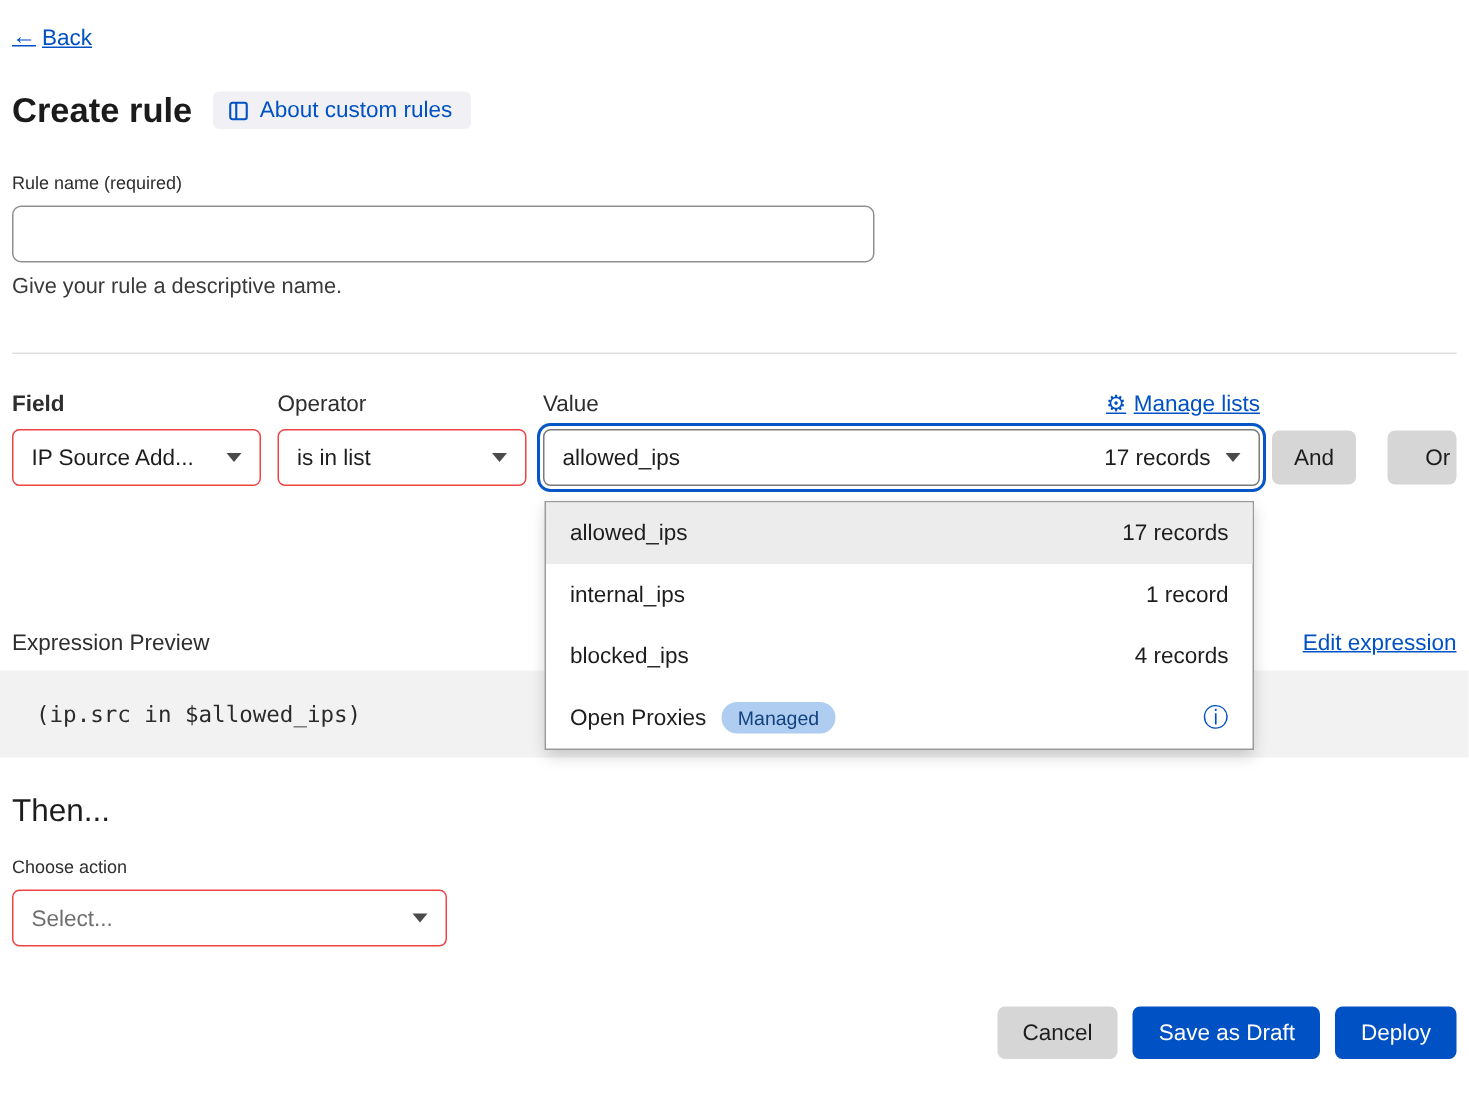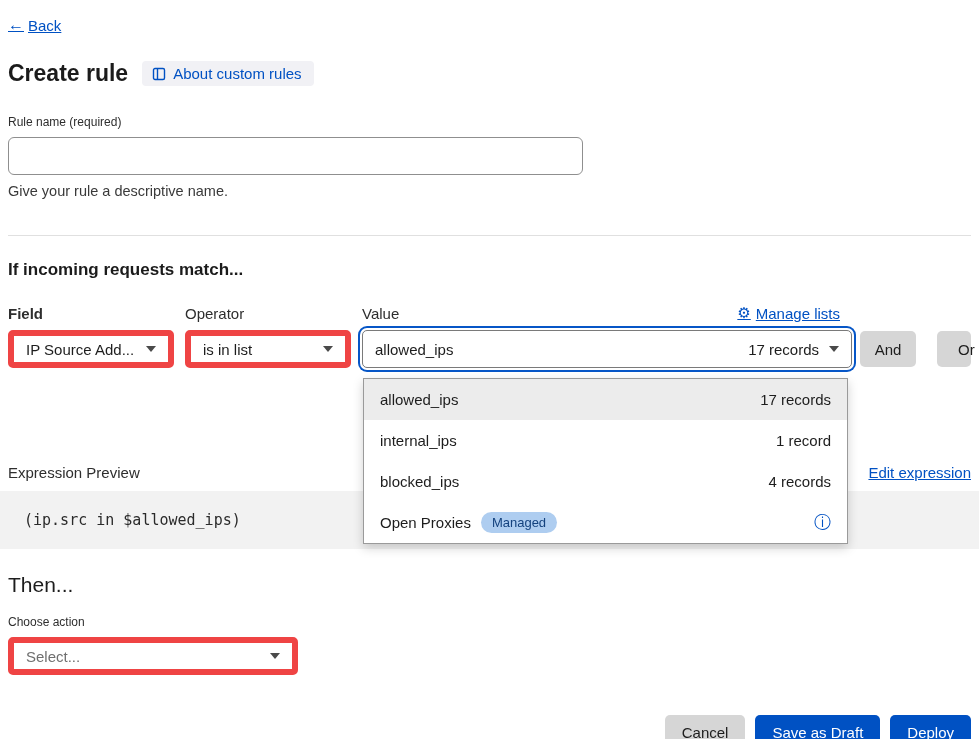--- a/index.html
+++ b/index.html
@@ -59,21 +59,21 @@
   .labels-row .cell-value { flex: 1; display: flex; justify-content: space-between; align-items: flex-end; }
   .labels-row .spacer { width: 131px; }
   .col-label { font-size: 15px; color: #2e2e2e; }
   .manage-lists { display: inline-flex; align-items: center; gap: 5px; font-size: 15px; }
   .gear-glyph { font-size: 15px; color: #0051c3; text-decoration: none; }
 
   .controls-row { display: flex; align-items: center; }
 
   .select {
     height: 38px; background: #fff;
-    border: 6px solid #ef4444; border-radius: 5px;
+    border: 1px solid #ef4444; border-radius: 5px;
     display: flex; align-items: center;
     padding: 0 12px; font-size: 15px; color: #1d1d1d;
     cursor: pointer;
   }
   .select .sel-text { flex: 1; white-space: nowrap; overflow: hidden; text-overflow: ellipsis; }
   .chevron {
     width: 0; height: 0; margin-left: 10px;
     border-left: 5px solid transparent;
     border-right: 5px solid transparent;
     border-top: 6px solid #4a4a4a;
@@ -91,21 +91,21 @@
   }
   .sel-records { color: #1d1d1d; font-size: 15px; margin-left: 12px; white-space: nowrap; }
 
   .btn {
     border: none; border-radius: 5px; cursor: pointer;
     font-family: "Liberation Sans", sans-serif; font-size: 15px; text-align: center;
   }
   .btn-gray { background: #d6d6d6; color: #1d1d1d; }
   .btn-blue { background: #0051c3; color: #ffffff; }
   .btn-and { width: 56px; height: 36px; margin-left: 8px; }
-  .btn-or  { width: 34px; height: 36px; margin-left: 21px; padding-left: 21px; }
+  .btn-or  { width: 46px; height: 36px; margin-left: 21px; padding-left: 21px; }
 
   
   .dropdown {
     position: absolute; top: 48px; left: 1px; right: 4px;
     background: #ffffff;
     border: 1px solid #9a9a9a;
     box-shadow: 0 4px 10px rgba(0,0,0,0.18);
     z-index: 20;
   }
   .dd-row {
@@ -170,21 +170,20 @@
   </div>
 
   
   <div class="field-label">Rule name (required)</div>
   <input class="rule-name-input" type="text" value="" style="">
   <div class="helper-text">Give your rule a descriptive name.</div>
 
   <hr class="divider">
 
   
-  <div class="section-title">If incoming requests match...</div>
 
   <div class="labels-row">
     <div class="cell-field col-label">Field</div>
     <div class="cell-operator col-label">Operator</div>
     <div class="cell-value">
       <span class="col-label">Value</span>
       <a class="link manage-lists">
         <span class="gear-glyph">⚙</span>
         <span>Manage lists</span>
       </a>

